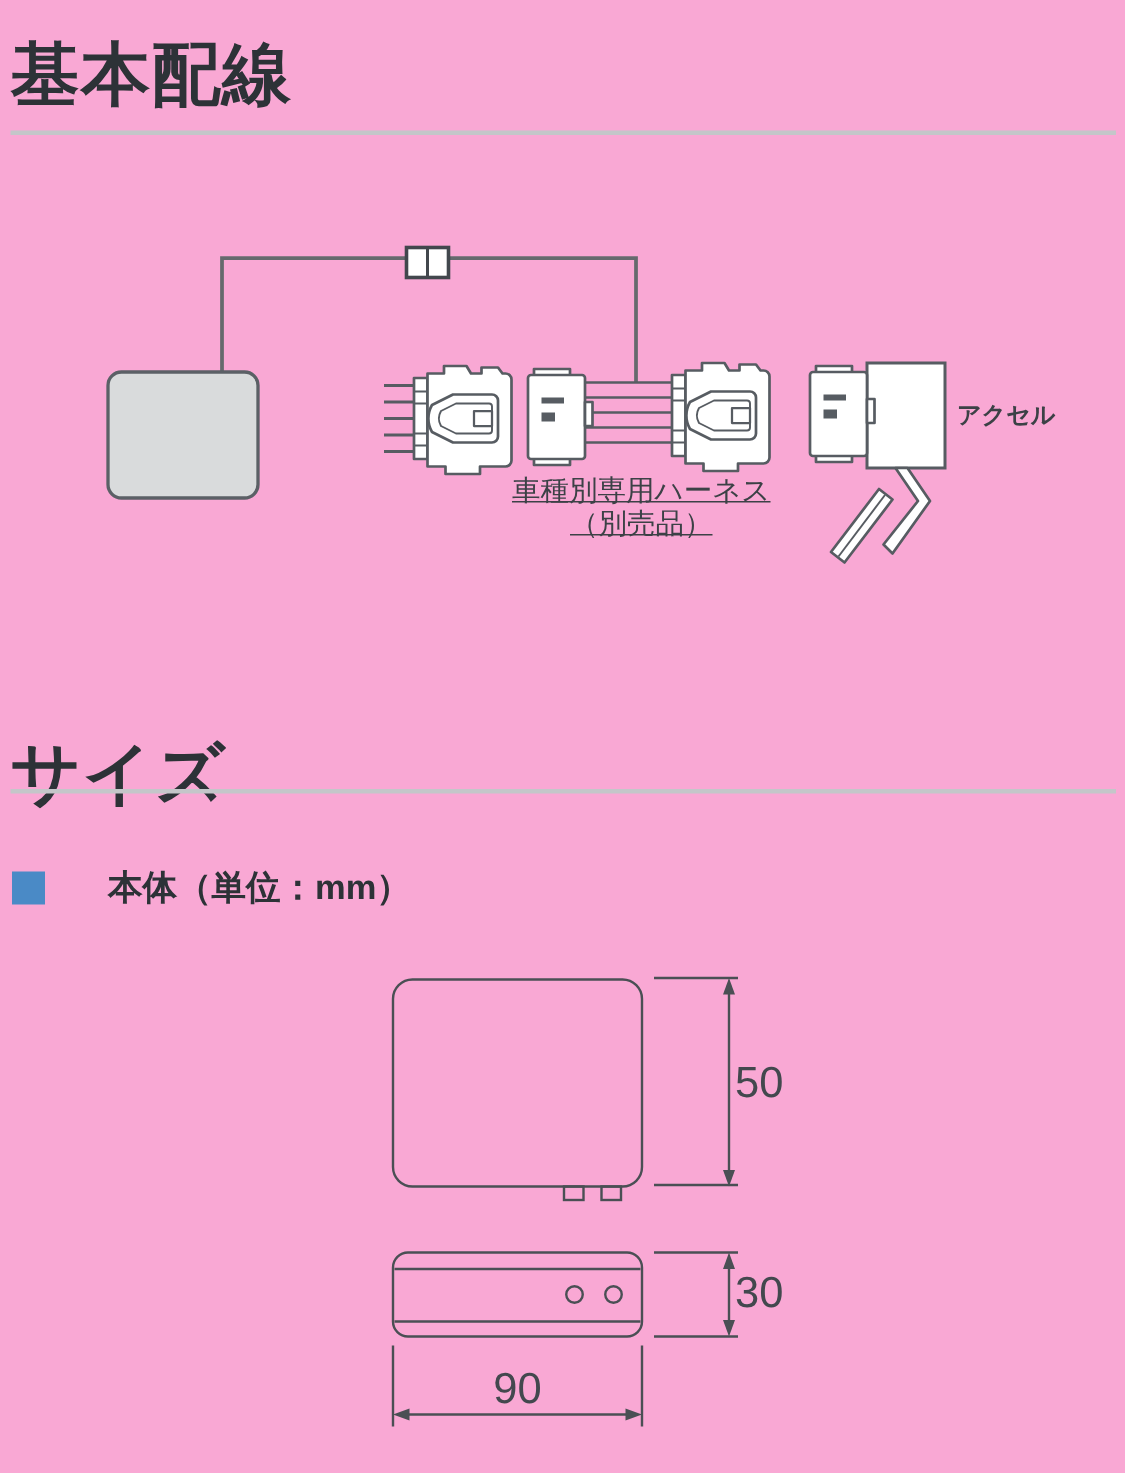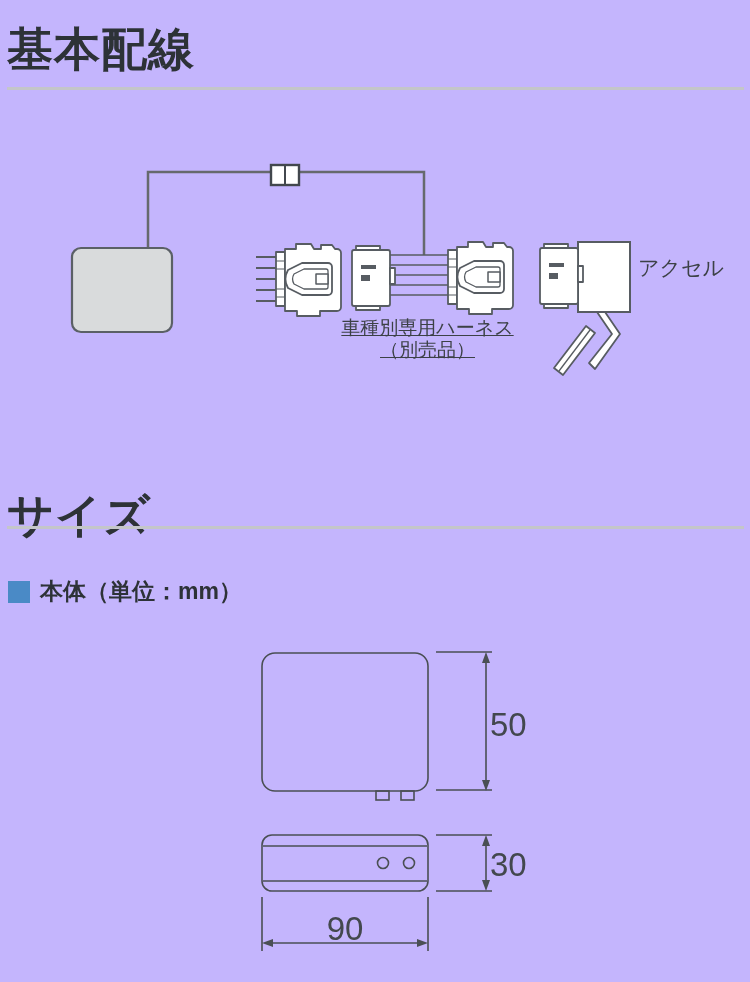--- a/index.html
+++ b/index.html
@@ -1,18 +1,18 @@
 <!DOCTYPE html>
 <html><head>
 <meta charset="utf-8">
 <style>
   * { margin:0; padding:0; box-sizing:border-box; }
   html,body { background:#ffffff; }
   body { font-family:"Liberation Sans","DejaVu Sans",sans-serif; }
-  .page { position:relative; width:750px; height:982px; background:#c4b5fd; overflow:hidden; }
+  .page { position:relative; width:750px; height:982px; background:#f9a8d4; overflow:hidden; }
 
   .section-title {
     position:absolute; left:7px;
     font-size:46px; font-weight:bold; color:#2d3237;
     letter-spacing:1px; line-height:1.1; white-space:nowrap;
   }
   #title-wiring { top:24px; }
   #title-size  { top:490px; }
 
   .divider {
@@ -28,34 +28,34 @@
   #main-unit-label {
     left:72px; top:248px; width:100px; height:84px;
     display:flex; align-items:center; justify-content:center;
     font-size:21px; font-weight:bold; color:#3a3f44; letter-spacing:2px;
   }
   #harness-label {
     left:325px; top:317px; width:205px; text-align:center;
     font-size:19px; line-height:22px; font-weight:normal;text-decoration:underline;
   }
   #accelerator-label {
-    left:638px; top:254px; font-size:21px; white-space:nowrap;
+    left:638px; top:267px; font-size:16px; white-space:nowrap;font-weight:bold;
   }
 
   .subhead-row {
-    position:absolute; left:8px; top:576px; display:flex; align-items:center;
+    position:absolute; left:8px; top:576px; display:flex; align-items:center;gap:32px;
   }
   .bullet-square {
     width:22px; height:22px; background:#4a8ac6; margin-right:10px; flex:0 0 auto;
   }
   .subhead-text {
     font-size:23px; font-weight:bold; color:#2d3237; white-space:nowrap;
   }
 
-  .dim-num { position:absolute; font-size:33px; color:#43484e; }
+  .dim-num { position:absolute; font-size:29px; color:#43484e; }
   #dim-height    { left:490px; top:706px; }
   #dim-thickness { left:490px; top:846px; }
   #dim-width     { left:310px; top:910px; width:70px; text-align:center; }
 </style>
 </head>
 <body>
 
 <div class="page">
 
   <h1 class="section-title" id="title-wiring">基本配線</h1>

